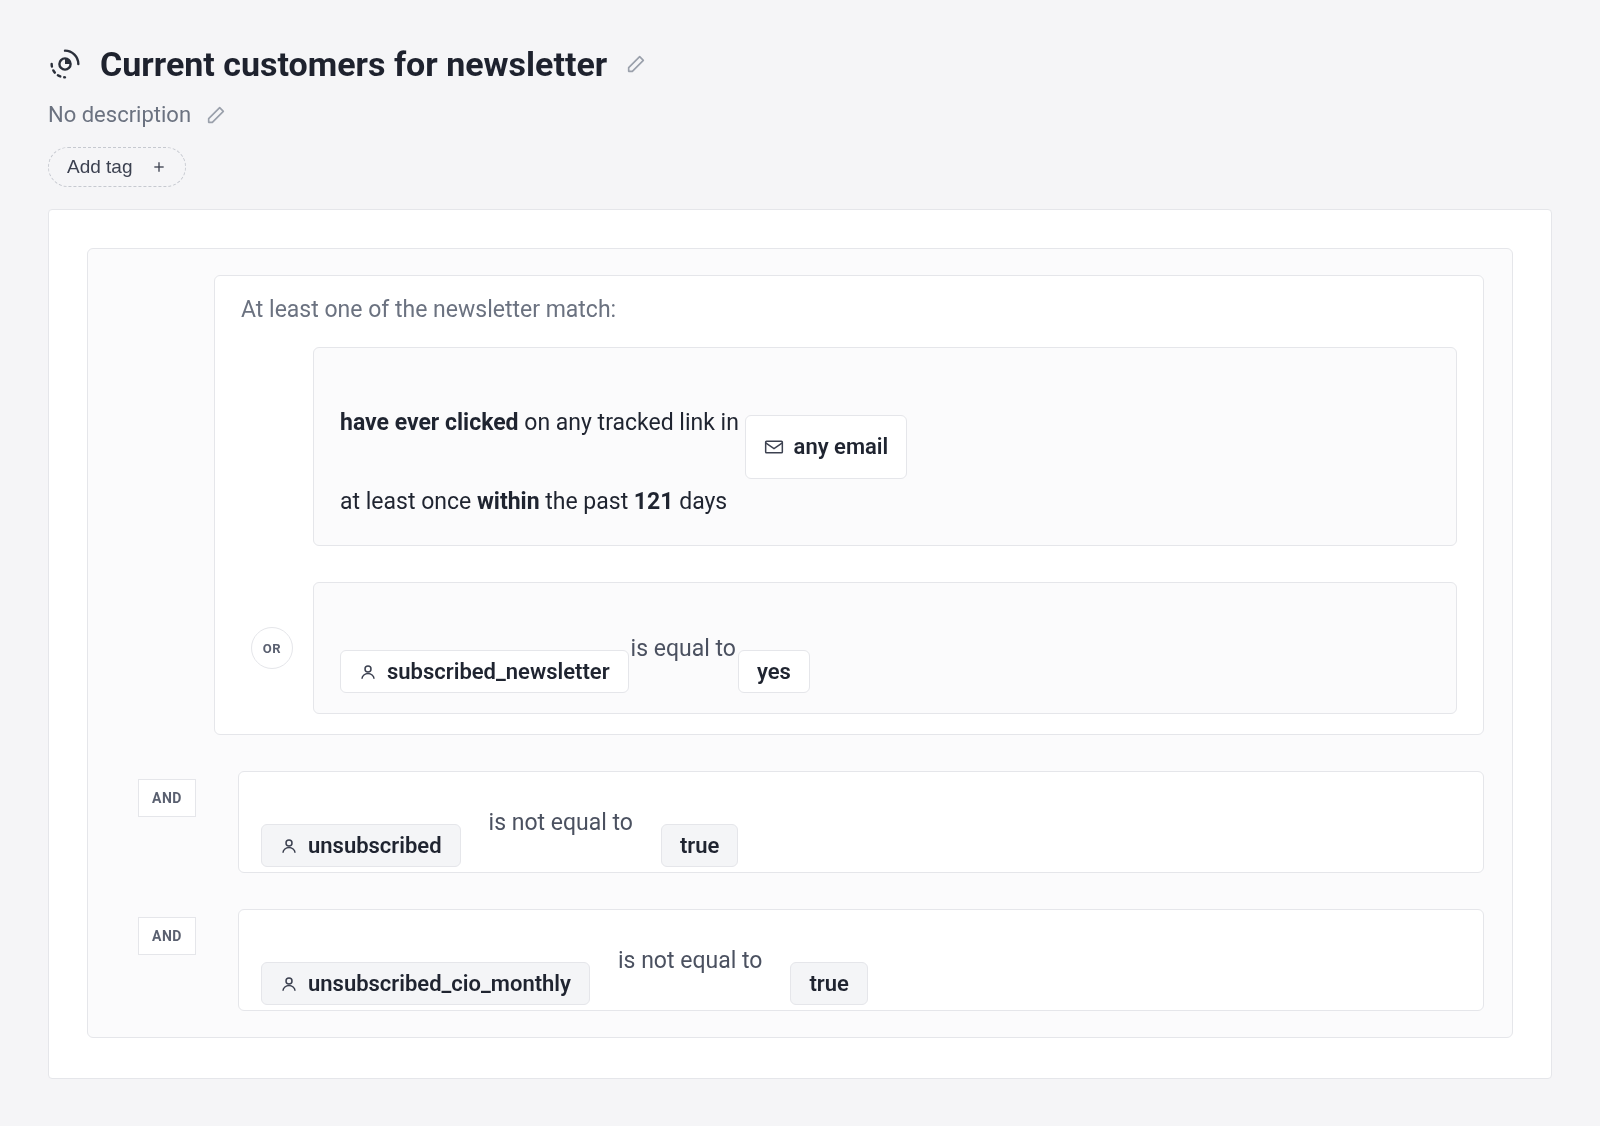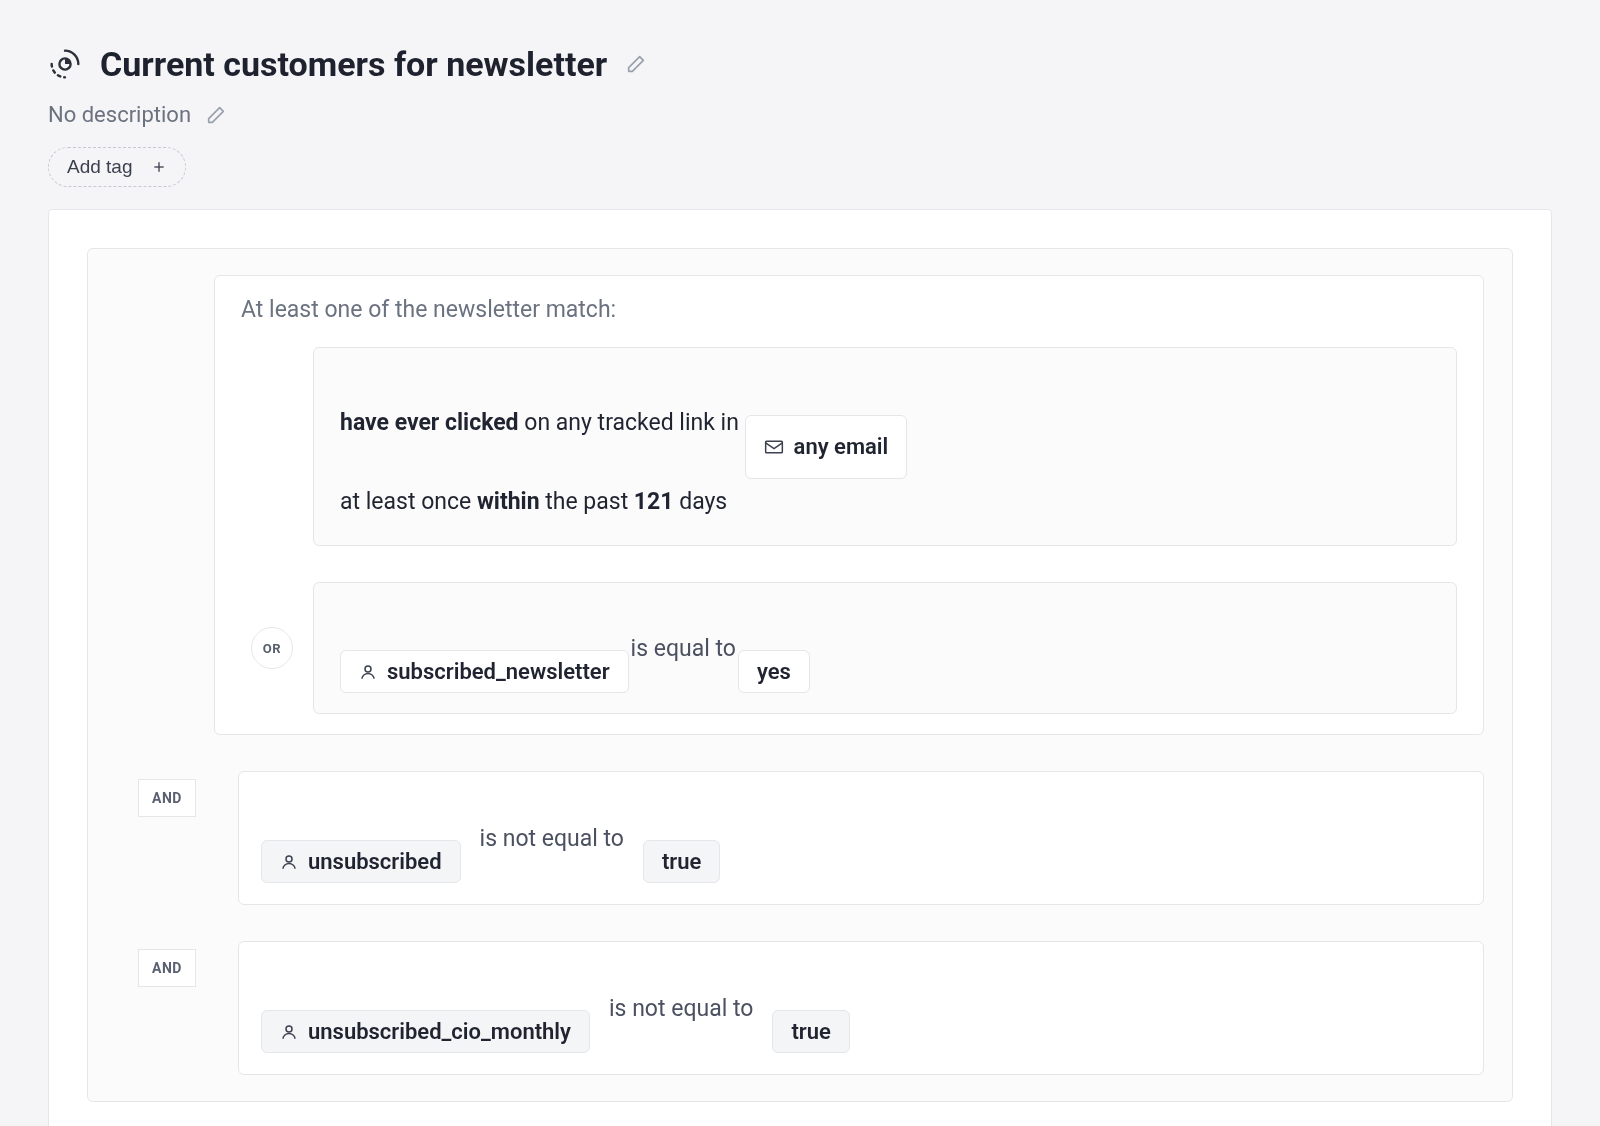--- a/index.html
+++ b/index.html
@@ -216,25 +216,25 @@
       letter-spacing: 0.5px;
       color: #5a6070;
       margin-top: 8px;
       margin-left: 22px;
     }
     .and-condition-box {
       flex: 1;
       border: 1px solid #e5e6ea;
       border-radius: 6px;
       background: #ffffff;
-      padding: 21px 22px;
+      padding: 5px 22px;
       font-size: 23px;
       display: flex;
       align-items: center;
-      gap: 19px;
+      gap: 28px;
       color: #1f2430;
     }
     .and-condition-box .operator-text {
       color: #4b5160;
       font-weight: 400;
     }
     .icon-svg { display:block; }
   </style>
 </head>
 <body>

